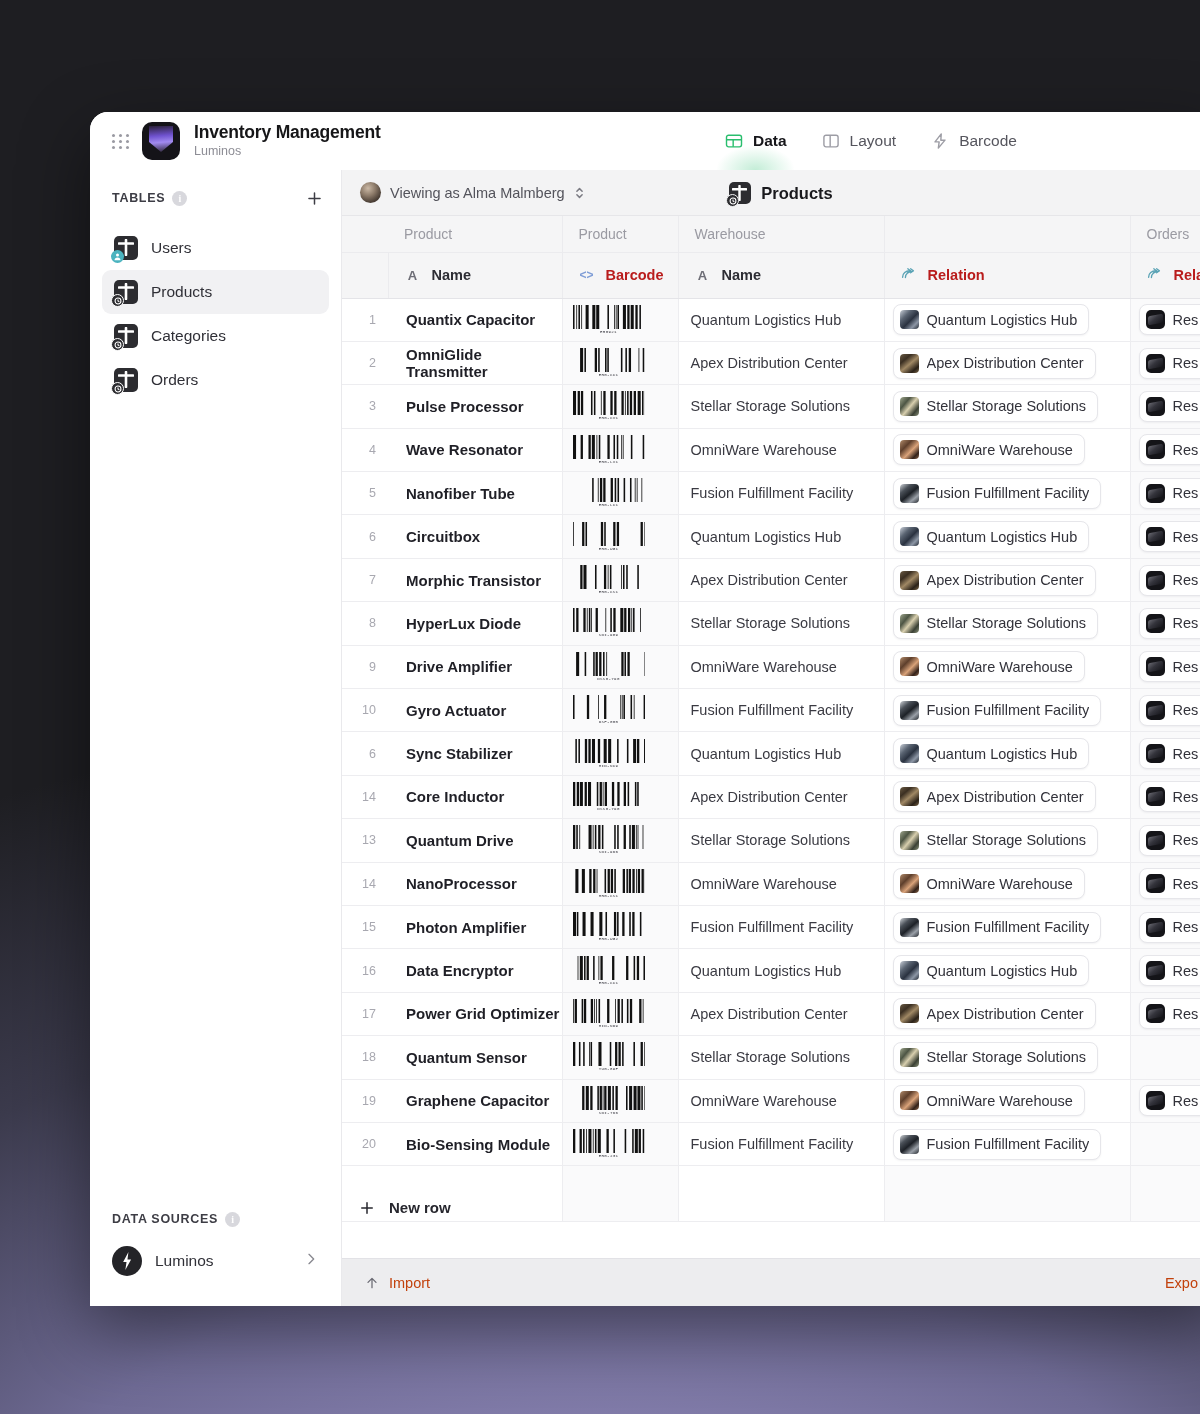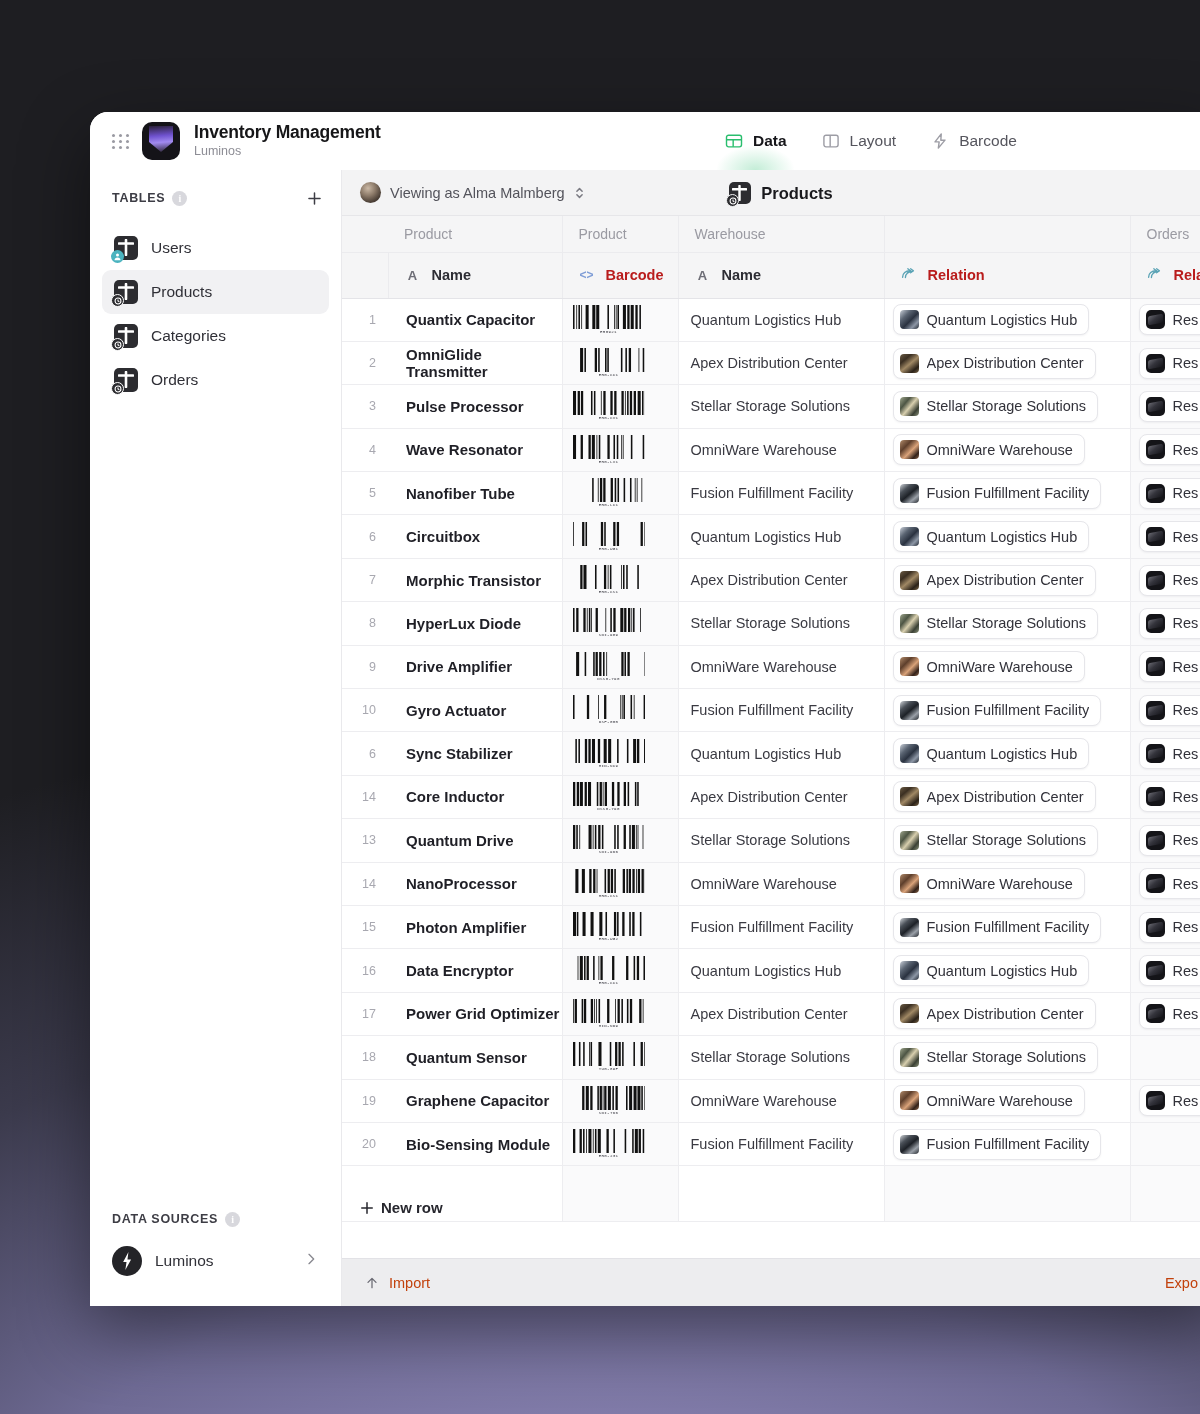--- a/index.html
+++ b/index.html
@@ -158,21 +158,21 @@
   .t-qlh{background:linear-gradient(135deg,#c9cfd8 0%,#5a6472 30%,#2a3240 55%,#8d97a6 78%,#1d232d 100%);}
   .t-apex{background:linear-gradient(140deg,#6b5b44 0%,#3b2f22 28%,#a08864 52%,#2a2118 80%,#7a6546 100%);}
   .t-stellar{background:linear-gradient(130deg,#9fa68d 0%,#4d5544 30%,#d8cfae 52%,#3a4034 78%,#8b9279 100%);}
   .t-omni{background:linear-gradient(135deg,#b08a6a 0%,#5e3f2c 32%,#d9a279 58%,#33221a 82%,#8c6548 100%);}
   .t-fusion{background:linear-gradient(140deg,#cfd3d8 0%,#4a5058 28%,#1d2127 52%,#9aa0a8 76%,#23272d 100%);}
   .ordthumb{width:19px;height:19px;border-radius:5px;flex:none;background:#141418;position:relative;overflow:hidden;}
   .ordthumb:after{content:"";position:absolute;left:2px;top:5px;width:15px;height:9px;border-radius:2px;
     background:linear-gradient(145deg,#6a6a72 0%,#34343c 45%,#15151a 100%); transform:skewY(-10deg);}
   .newrow{ height:56px; }
   .newrow td{ background:#fff; }
-  .newrow .inner{display:flex;align-items:center;gap:5px;padding-left:16px;cursor:pointer;margin-top:28px;}
+  .newrow .inner{display:flex;align-items:center;gap:13px;padding-left:16px;cursor:pointer;margin-top:28px;}
   .newrow .t{font-size:15px;color:#27272e;font-weight:600;}
   .footer{
     height:48px; background:#ededef; border-top:1px solid #e2e2e6;
     display:flex; align-items:center; padding:0 22px;
   }
   .fbtn{display:flex;align-items:center;gap:9px;cursor:pointer;}
   .fbtn .t{font-size:14.5px;color:#c2410c;}
   .fright{margin-left:auto;}
 </style>
 </head>

